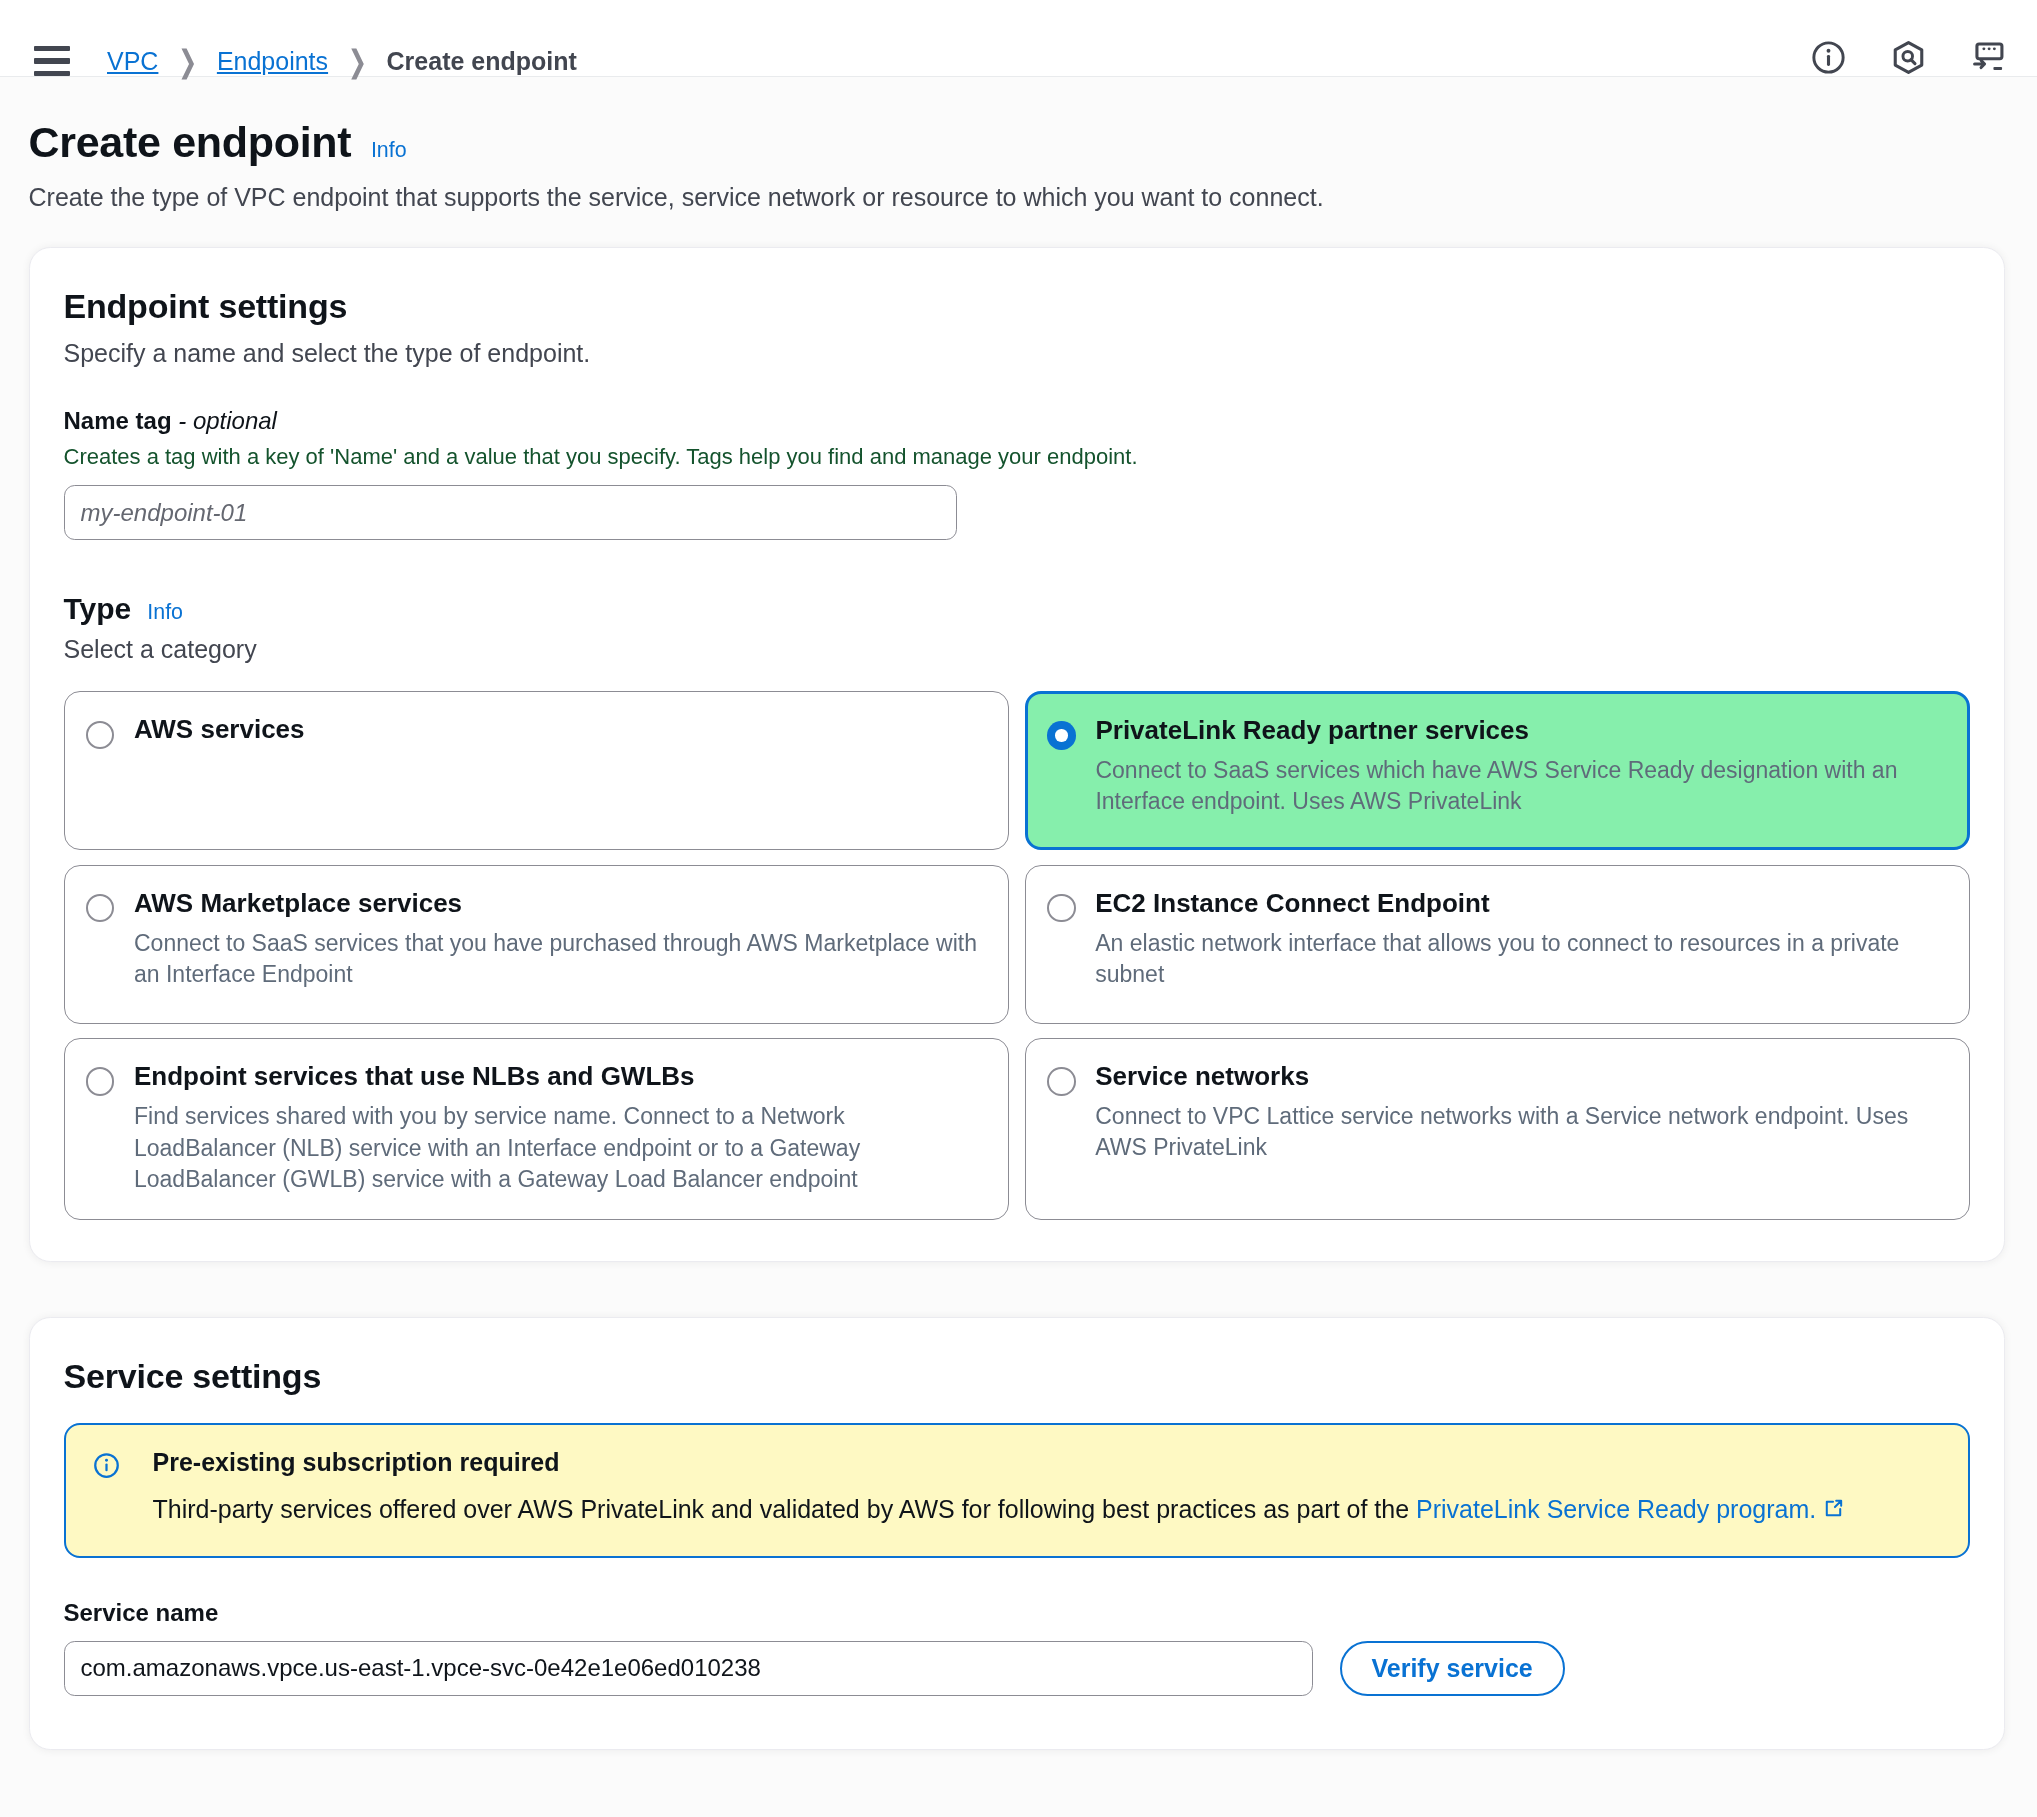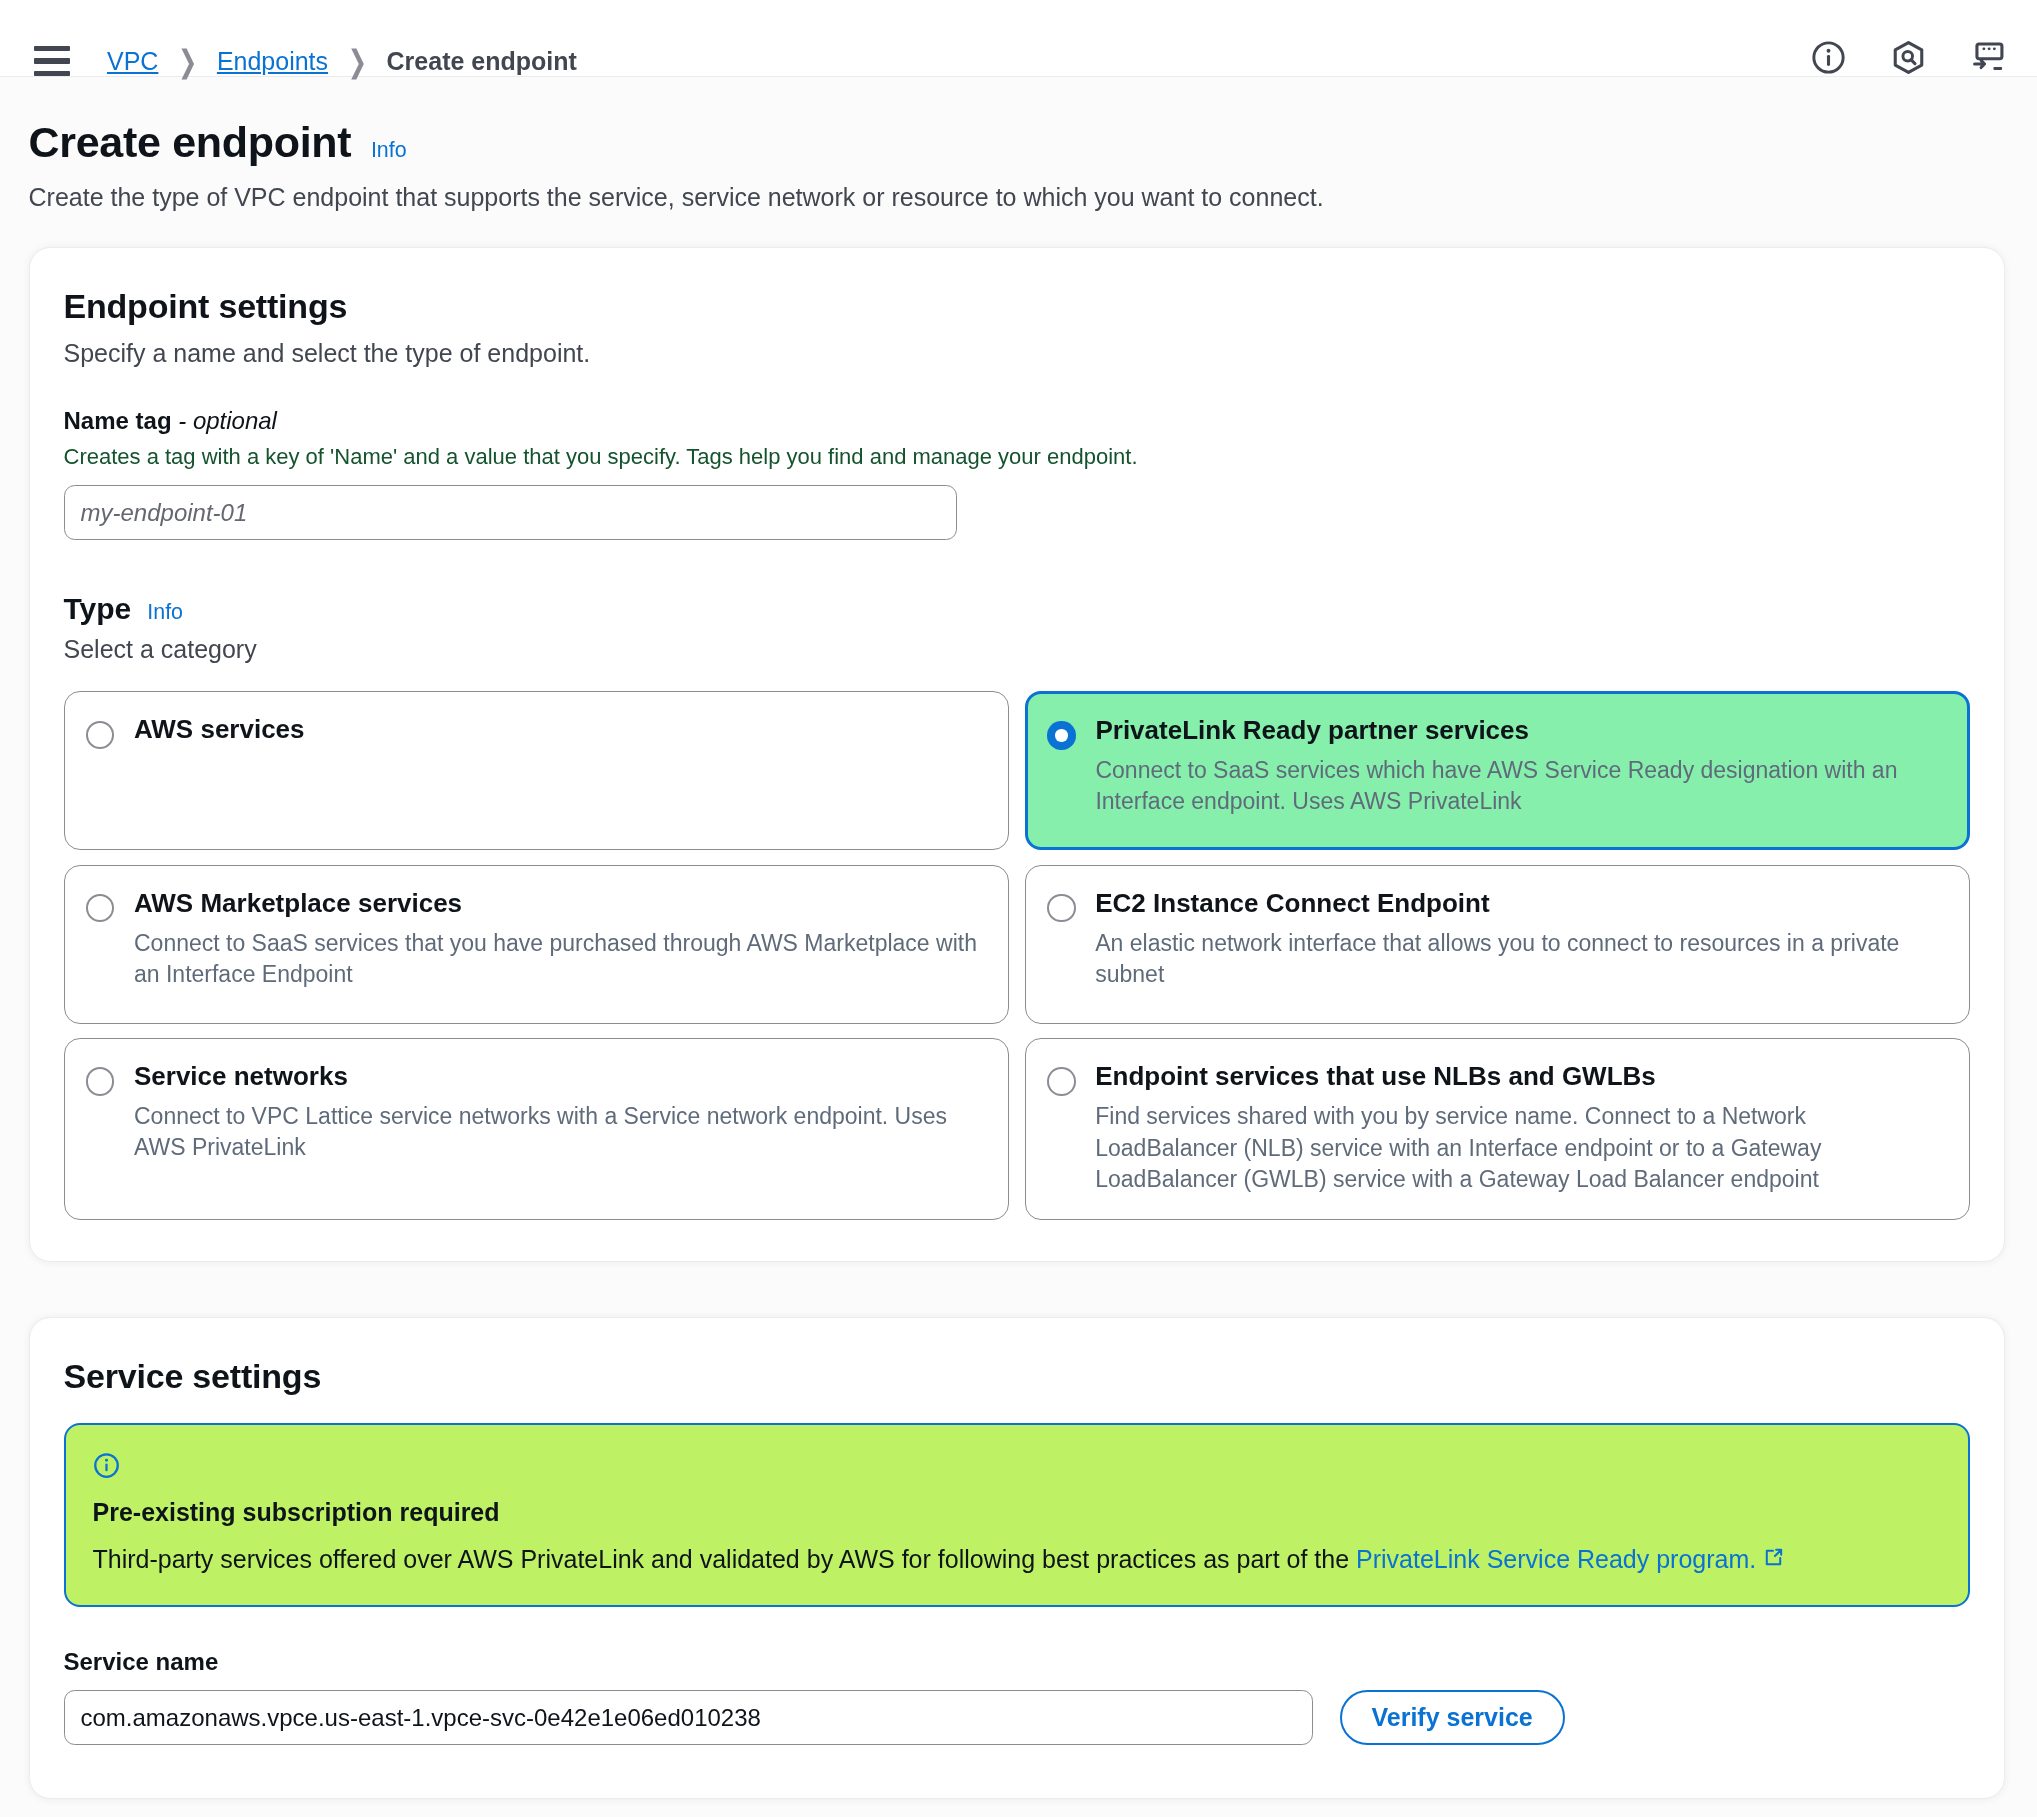--- a/index.html
+++ b/index.html
@@ -157,25 +157,24 @@
   .card-desc {
     font-size: 23px; color: #5f6b7a; margin-top: 9px; line-height: 1.37;
   }
   .card.wide-desc .card-desc { line-height: 1.38; }
 
   
   .alert-info {
     margin-top: 27px;
     border: 2.7px solid #0972d3;
     border-radius: 16px;
-    background: #bef264;
+    background: #fef9c3;
     padding: 23px 27px 27px 27px;
     display: flex;
-    gap: 16px;
-    flex-direction: column;
+    gap: 33px;
   }
   .alert-icon { flex: 0 0 auto; margin-top: 3.6px; }
   .alert-body { flex: 1 1 auto; }
   .alert-title { font-size: 25px; font-weight: bold; color: #0f141a; }
   .alert-text {
     font-size: 25px; color: #0f141a; margin-top: 16px;
     line-height: 1.35; padding-left: 0;
   }
   .ext-link {
     color: #0972d3; cursor: pointer;
@@ -303,33 +302,33 @@
 
     <div class="card">
       <div class="radio"></div>
       <div class="card-body">
         <div class="card-title">EC2 Instance Connect Endpoint</div>
         <div class="card-desc">An elastic network interface that allows you to connect to resources in a private subnet</div>
       </div>
     </div>
 
 
+    <div class="card wide-desc">
+      <div class="radio"></div>
+      <div class="card-body">
+        <div class="card-title">Endpoint services that use NLBs and GWLBs</div>
+        <div class="card-desc">Find services shared with you by service name. Connect to a Network LoadBalancer (NLB) service with an Interface endpoint or to a Gateway LoadBalancer (GWLB) service with a Gateway Load Balancer endpoint</div>
+      </div>
+    </div>
+
     <div class="card">
       <div class="radio"></div>
       <div class="card-body">
         <div class="card-title">Service networks</div>
         <div class="card-desc">Connect to VPC Lattice service networks with a Service network endpoint. Uses AWS PrivateLink</div>
-      </div>
-    </div>
-
-    <div class="card wide-desc">
-      <div class="radio"></div>
-      <div class="card-body">
-        <div class="card-title">Endpoint services that use NLBs and GWLBs</div>
-        <div class="card-desc">Find services shared with you by service name. Connect to a Network LoadBalancer (NLB) service with an Interface endpoint or to a Gateway LoadBalancer (GWLB) service with a Gateway Load Balancer endpoint</div>
       </div>
     </div>
 
   </div>
 </div>
 
 <div class="container second">
   <h2 class="section-title">Service settings</h2>
 
   <div class="alert-info">

